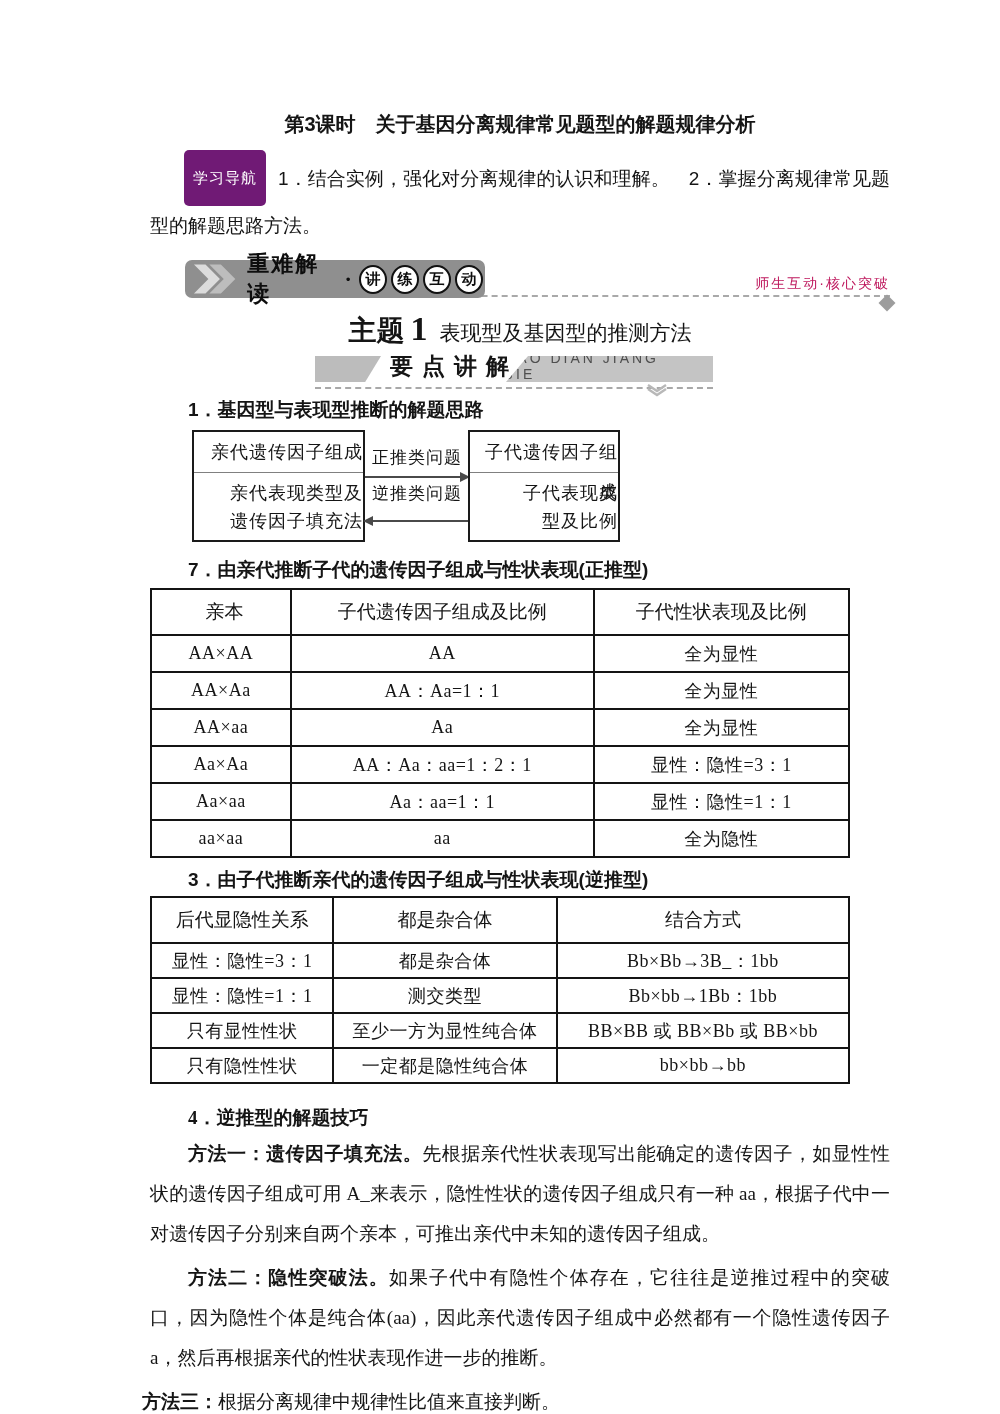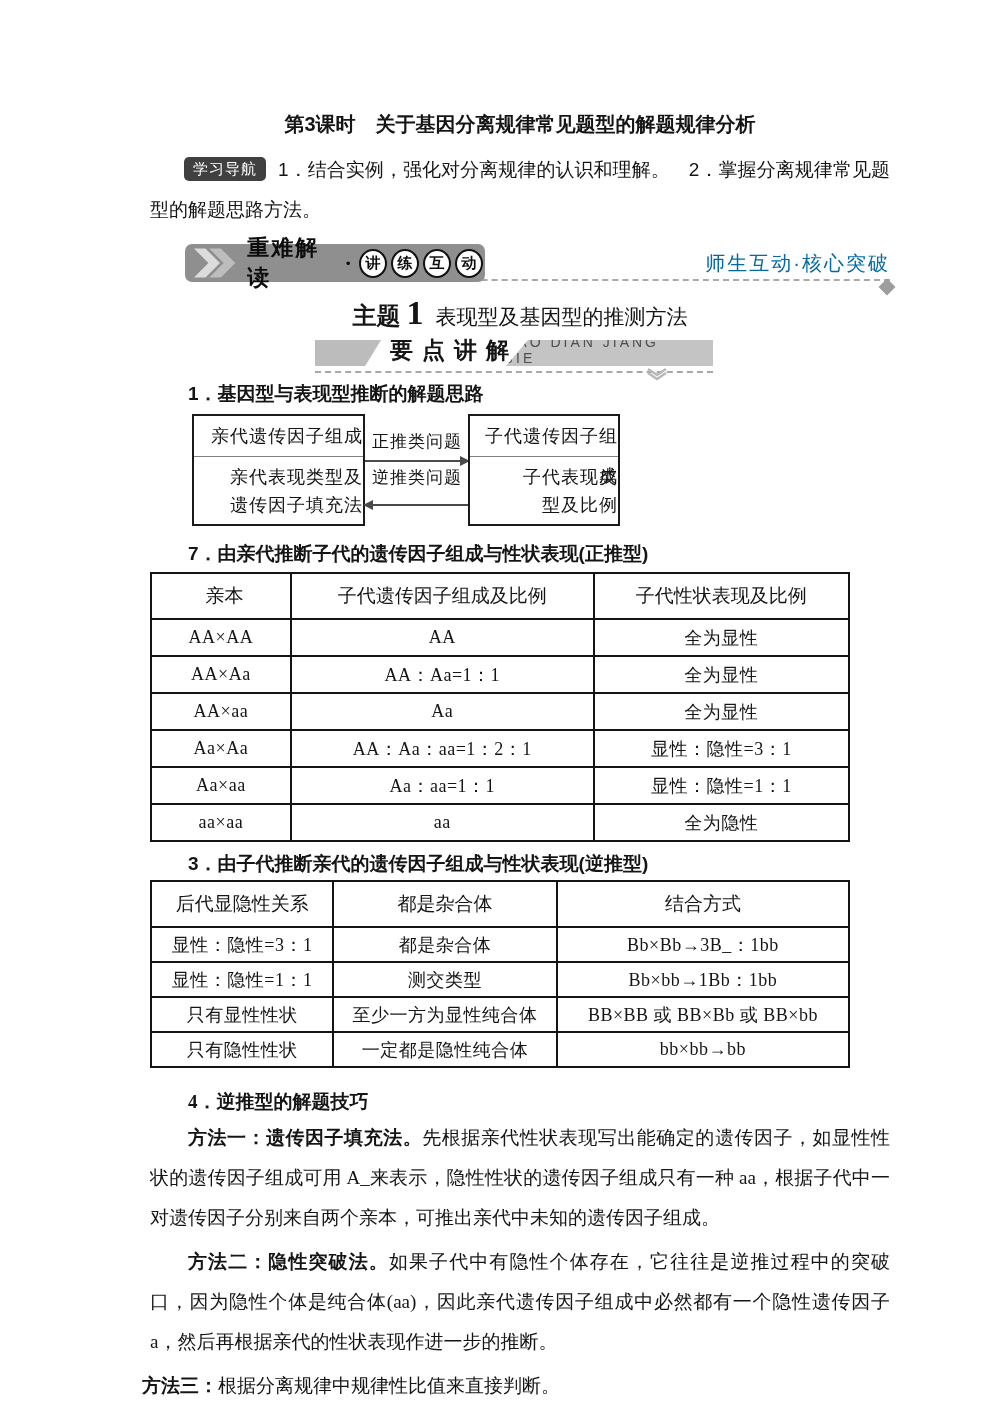--- a/index.html
+++ b/index.html
@@ -14,22 +14,22 @@
   
   .title{
     margin:0;text-align:center;font-size:20px;line-height:28px;font-weight:bold;
     font-family:"Liberation Sans","DejaVu Sans",sans-serif;
   }
   .nav-para{
     margin:12px 0 0 0;font-size:19px;line-height:40px;text-align:justify;
     font-family:"Liberation Sans","DejaVu Sans",sans-serif;
   }
   .badge{
-    display:inline-block;background:#404040;color:#ffffff;border-radius:5px;
-    font-size:15px;line-height:24px;padding:0 9px;margin:0 12px 0 34px;
+    display:inline-block;background:#701a75;color:#ffffff;border-radius:5px;
+    font-size:15px;line-height:24px;padding:16px 9px;margin:0 12px 0 34px;
     vertical-align:2px;letter-spacing:1px;
   }
 
   
   .banner{position:relative;height:42px;margin-top:14px;}
   .banner-dash{position:absolute;left:80px;right:0;bottom:5px;border-top:2px dashed #a9a9a9;}
   .banner-bar{
     position:absolute;left:35px;top:0;width:300px;height:38px;z-index:2;
     background:#8f8f8f;border-radius:7px;display:flex;align-items:center;padding-left:8px;
     box-sizing:border-box;
@@ -39,32 +39,32 @@
     font-size:22px;color:#0d0d0d;letter-spacing:2px;margin-left:10px;
   }
   .banner-dot{font-weight:bold;font-size:22px;margin:0 5px;color:#0d0d0d;}
   .circle-char{
     display:inline-flex;align-items:center;justify-content:center;
     width:25px;height:25px;border:2px solid #111;border-radius:50%;background:#fff;
     font-family:"Liberation Sans","DejaVu Sans",sans-serif;font-weight:bold;font-size:15px;
     margin:0 2px;color:#0d0d0d;
   }
   .banner-right{
-    position:absolute;right:0;top:6px;font-size:20px;letter-spacing:2px;color:#0369a1;
+    position:absolute;right:0;top:15px;font-size:14px;letter-spacing:2px;color:#be185d;
     font-family:"Liberation Sans","DejaVu Sans",sans-serif;
   }
   .diamond{
     position:absolute;right:-3px;bottom:-7px;width:12px;height:12px;
     background:#9d9d9d;transform:rotate(45deg);
   }
 
   
   .topic{margin-top:8px;height:40px;display:flex;align-items:baseline;justify-content:center;}
   .topic-word{
-    font-family:"Liberation Sans","DejaVu Sans",sans-serif;font-weight:bold;font-size:24px;
+    font-family:"Liberation Sans","DejaVu Sans",sans-serif;font-weight:bold;font-size:28px;
   }
   .topic-num{font-size:34px;font-weight:bold;margin:0 12px 0 6px;}
   .topic-sub{font-size:21px;}
 
   
   .keypoints{position:relative;height:48px;}
   .kp-left{
     position:absolute;left:165px;top:6px;width:66px;height:26px;background:#bcbcbc;
     clip-path:polygon(0 0,100% 0,76% 100%,0 100%);
   }

